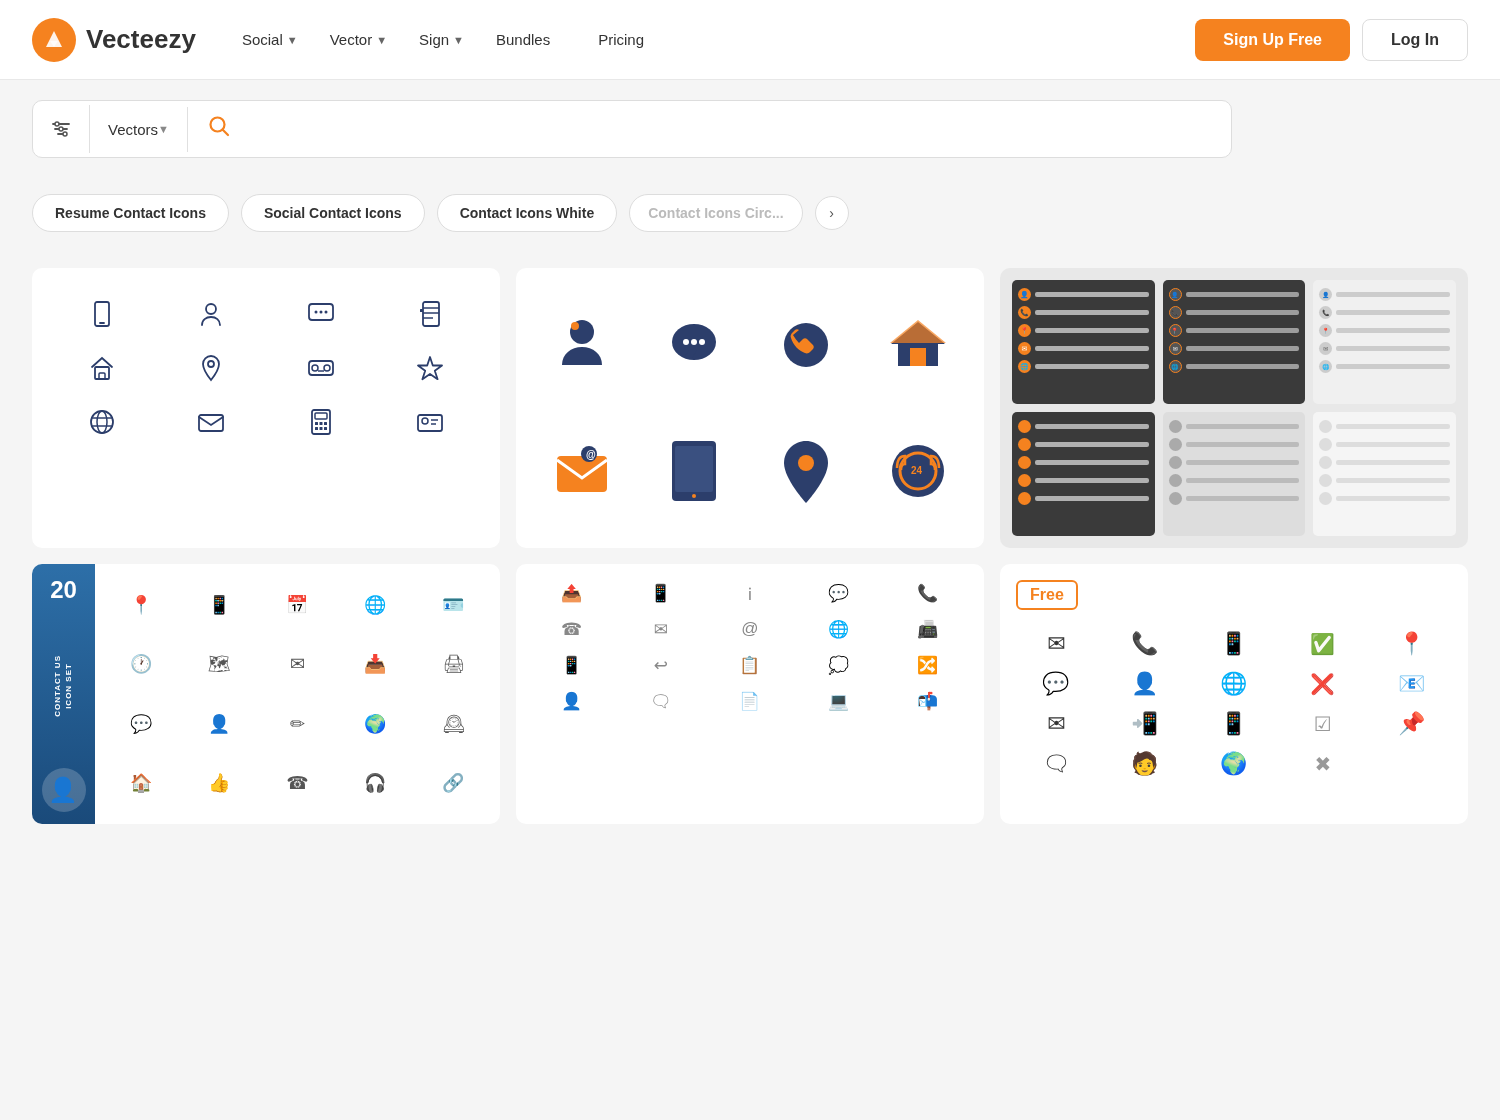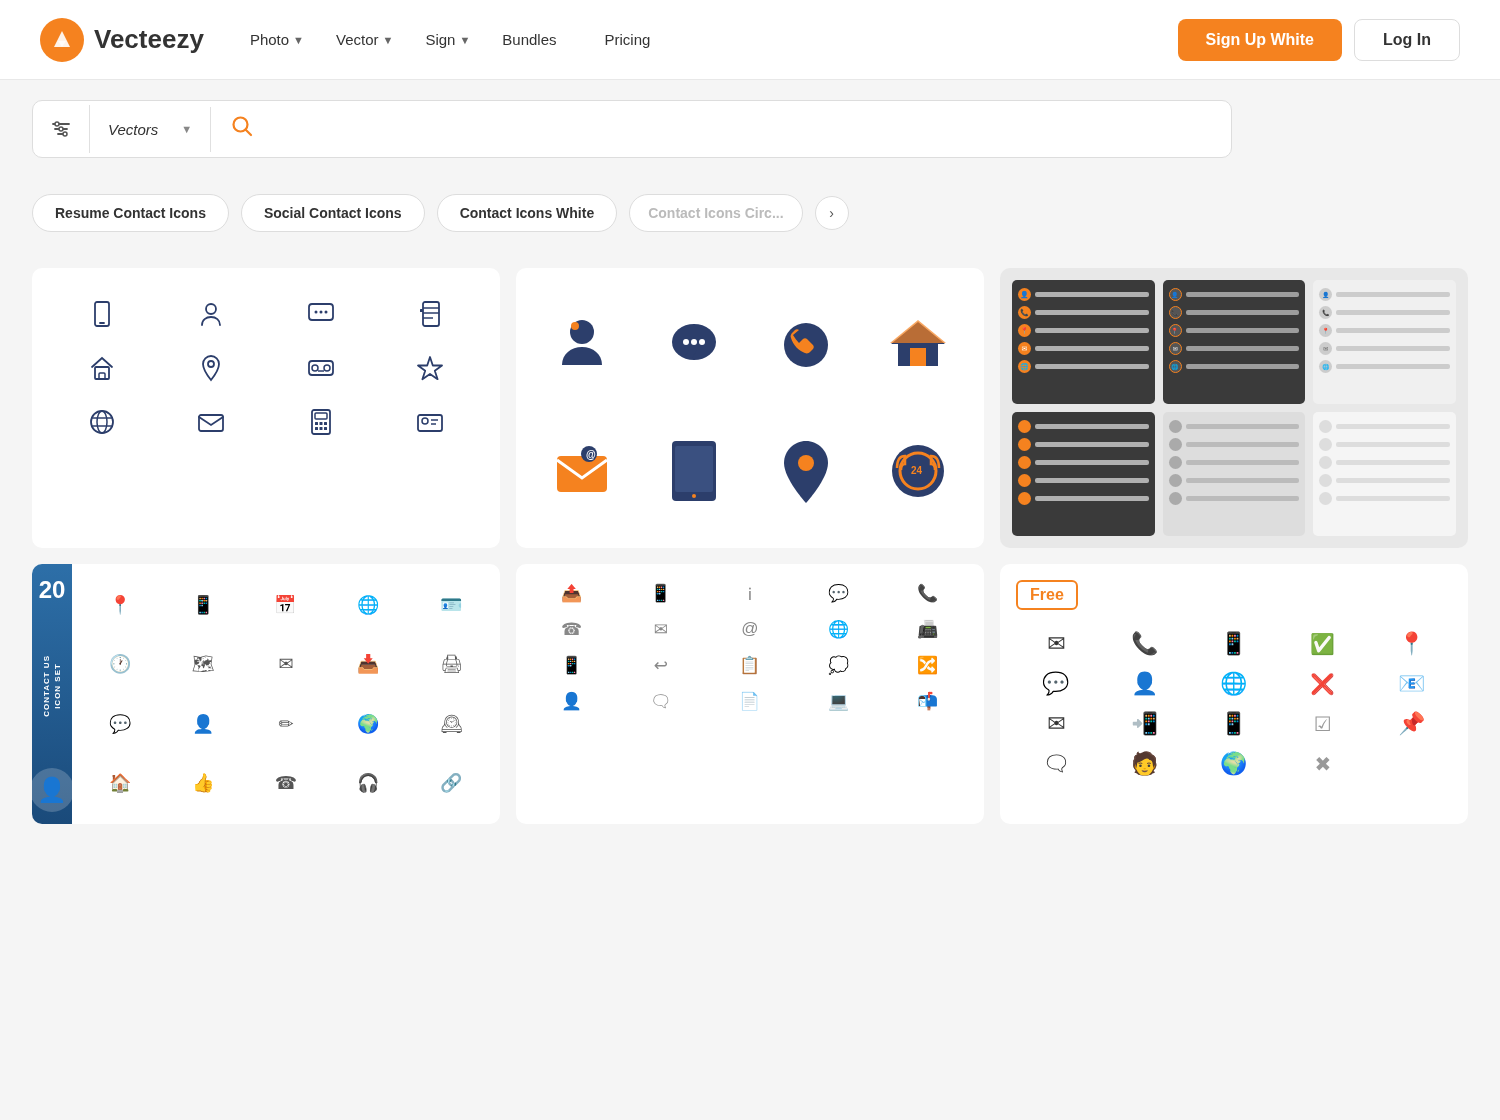--- a/index.html
+++ b/index.html
@@ -2,21 +2,21 @@
 <html><head>
   <meta charset="utf-8">
   <style>
     * { box-sizing: border-box; margin: 0; padding: 0; }
     body { font-family: -apple-system, BlinkMacSystemFont, 'Segoe UI', sans-serif; background: #f5f5f5; color: #333; }
 
     
     .header {
       background: #fff;
       border-bottom: 1px solid #e8e8e8;
-      padding: 0 40px;
+      padding: 0 32px;
       display: flex;
       align-items: center;
       height: 80px;
       gap: 32px;
     }
     .logo {
       display: flex;
       align-items: center;
       gap: 10px;
       text-decoration: none;
@@ -102,31 +102,30 @@
       cursor: pointer;
       display: flex;
       align-items: center;
       color: #555;
       font-size: 18px;
       border-right: 1px solid #e0e0e0;
     }
     .search-category {
       display: flex;
       align-items: center;
-      gap: 23px;
+      gap: 0;
       padding: 14px 18px;
       border: none;
       background: transparent;
       cursor: pointer;
       font-size: 15px;
       font-weight: 500;
       color: #333;
       border-right: 1px solid #e0e0e0;
       white-space: nowrap;
-      font-style: italic;
     }
     .search-input {
       flex: 1;
       border: none;
       outline: none;
       padding: 14px 18px;
       font-size: 16px;
       color: #333;
     }
     .search-btn {
@@ -238,21 +237,21 @@
       min-height: 280px;
     }
 
     
     .card4-inner {
       display: flex;
       height: 100%;
       min-height: 260px;
     }
     .card4-sidebar {
-      width: 40px;
+      width: 63px;
       background: linear-gradient(180deg, #2d6fa8 0%, #1a4a7a 100%);
       display: flex;
       flex-direction: column;
       align-items: center;
       justify-content: space-between;
       padding: 12px 4px;
       flex-shrink: 0;
     }
     .card4-icons {
       flex: 1;
@@ -362,41 +361,41 @@
       <svg width="24" height="24" viewBox="0 0 24 24" fill="none">
         <path d="M12 3L4 19h16L12 3z" fill="white" opacity="0.9"></path>
         <path d="M8 13l4 6 4-6" fill="white" opacity="0.7"></path>
       </svg>
     </div>
     <span class="logo-text">Vecteezy</span>
   </a>
 
   <nav class="nav">
     <div class="nav-item">
-      <span>Photo</span>
+      <span>Social</span>
       <span class="nav-chevron">▼</span>
     </div>
     <div class="nav-item">
       <span>Vector</span>
       <span class="nav-chevron">▼</span>
     </div>
     <div class="nav-item">
       <span>Sign</span>
       <span class="nav-chevron">▼</span>
     </div>
     <div class="nav-bundles nav-item">
       <span>Bundles</span>
     </div>
     <div class="nav-pricing nav-item">
       <span>Pricing</span>
     </div>
   </nav>
 
   <div class="header-actions">
-    <button class="btn-signup">Sign Up White</button>
+    <button class="btn-signup">Sign Up Free</button>
     <button class="btn-login">Log In</button>
   </div>
 </header>
 
 <div class="search-section">
   <div class="search-bar">
     <button class="search-filter-btn">
       <svg width="20" height="20" viewBox="0 0 20 20" fill="none">
         <line x1="2" y1="5" x2="18" y2="5" stroke="#555" stroke-width="1.8" stroke-linecap="round"></line>
         <line x1="4" y1="10" x2="16" y2="10" stroke="#555" stroke-width="1.8" stroke-linecap="round"></line>

